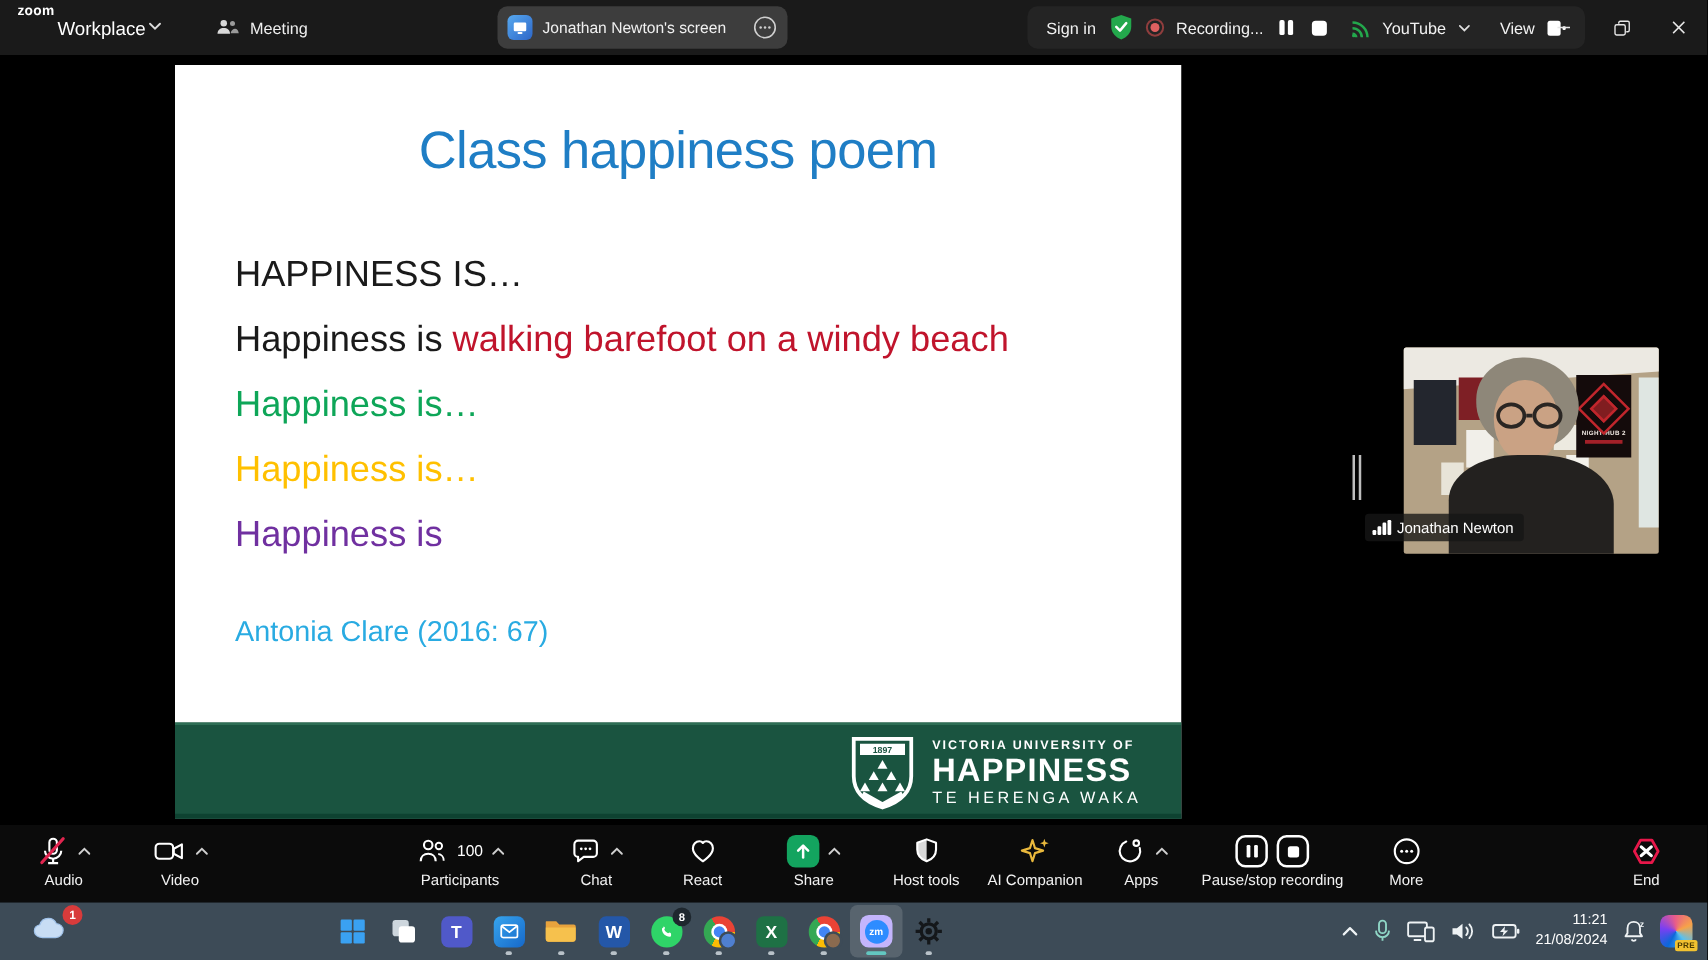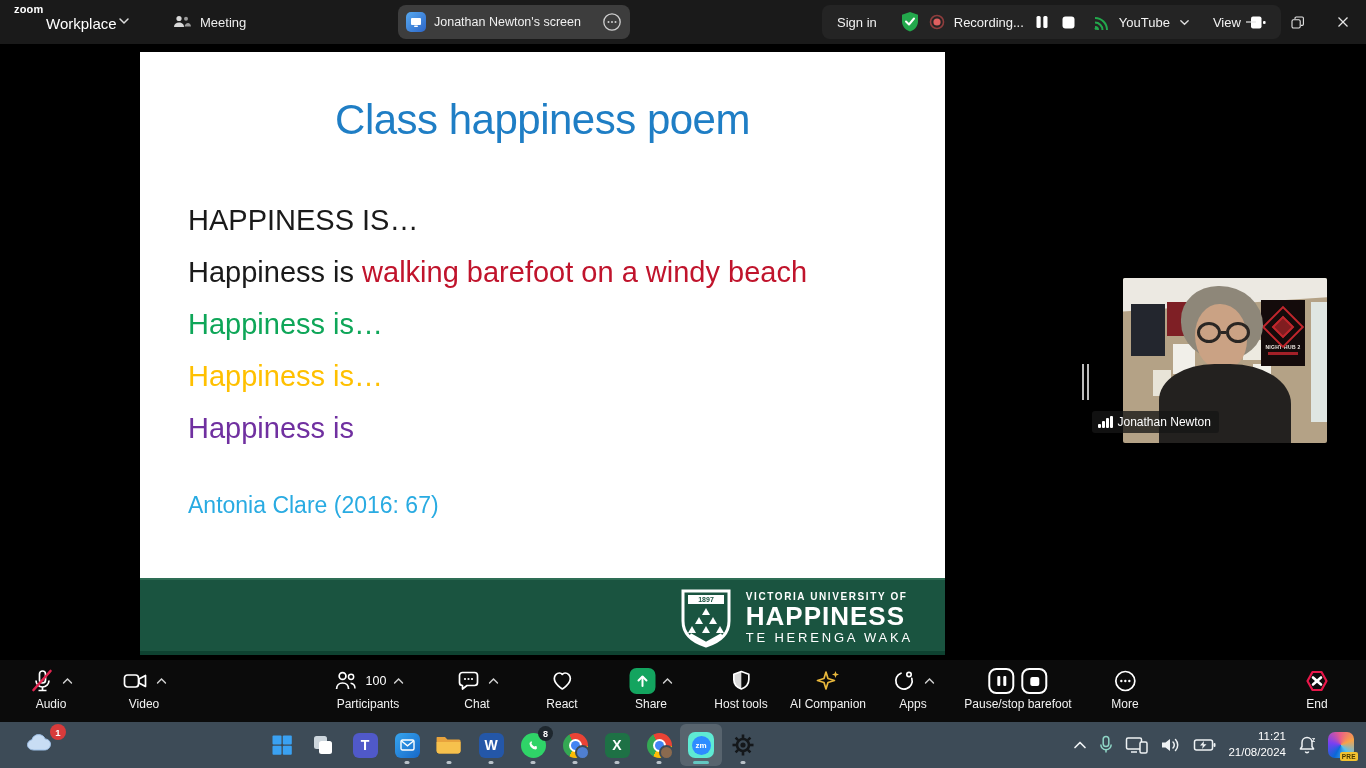--- a/index.html
+++ b/index.html
@@ -13,21 +13,21 @@
   .titlebar{position:absolute;left:0;top:0;width:1366px;height:44px;background:#1a1a1a;}
   .brand{position:absolute;left:14px;top:4px;color:#fff;line-height:1.05;}
   .brand .b-small{font-size:11px;font-weight:700;letter-spacing:.2px;}
   .brand .b-large{font-size:15px;font-weight:400;margin-left:32px;}
   .brand-chev{position:absolute;left:118px;top:15px;}
   .meeting-tab{position:absolute;left:162px;top:8px;height:28px;display:flex;align-items:center;gap:8px;color:#eee;font-size:13px;padding:0 10px;border-radius:6px;}
   .share-pill{position:absolute;left:398px;top:5px;width:232px;height:34px;background:#3d3d3d;border-radius:8px;display:flex;align-items:center;gap:8px;padding:0 8px;box-sizing:border-box;}
   .share-pill .scr-ico{width:20px;height:20px;border-radius:5px;background:linear-gradient(135deg,#57a9ef,#2d66c8);display:flex;align-items:center;justify-content:center;}
   .share-pill .label{color:#f0f0f0;font-size:12.5px;white-space:nowrap;flex:1;}
   .tb-group{position:absolute;left:822px;top:5px;height:34px;background:#242424;border-radius:8px;display:flex;align-items:center;gap:9px;padding:0 15px;}
-  .tb-group .signin{color:#f2f2f2;font-size:13px;margin-right:14px;}
+  .tb-group .signin{color:#f2f2f2;font-size:13px;margin-right:1px;}
   .tb-group .ytext{color:#f2f2f2;font-size:13px;}
   .tb-group .vtext{color:#f2f2f2;font-size:13px;margin-left:14px;}
   .recording-txt{color:#f2f2f2;font-size:13px;}
   .win-controls{position:absolute;right:0;top:0;height:44px;display:flex;align-items:center;}
   .win-btn{width:46px;height:44px;display:flex;align-items:center;justify-content:center;}
   
   .stage{position:absolute;left:0;top:44px;width:1366px;height:616px;background:#000;}
   .slide{position:absolute;left:140px;top:8px;width:805px;height:603px;background:#fff;}
   .slide-title{margin:44px 0 0 0;text-align:center;font-size:42px;font-weight:400;letter-spacing:-.5px;color:var(--slide-title-blue,#1f7ec5);}
   .slide-lines{margin:50px 0 0 48px;}
@@ -92,21 +92,21 @@
   .search-pill .stext{font-size:13.5px;color:#4a4a4a;flex:1;}
   .run-dot{position:absolute;bottom:2px;left:50%;transform:translateX(-50%);width:5px;height:3px;border-radius:2px;background:#b9c2c9;}
   .tile.active{background:rgba(255,255,255,.14);}
   .tile.active .run-dot{width:16px;background:#63c7c1;}
   .app-sq{width:25px;height:25px;border-radius:6px;display:flex;align-items:center;justify-content:center;color:#fff;font-weight:700;font-size:14px;}
   .wa-circle{width:25px;height:25px;border-radius:50%;background:#2fd468;display:flex;align-items:center;justify-content:center;position:relative;}
   .chrome-ball{width:25px;height:25px;border-radius:50%;background:conic-gradient(from -30deg,#ea4335 0 120deg,#fbbc05 120deg 240deg,#34a853 240deg 360deg);position:relative;}
   .chrome-ball::before{content:"";position:absolute;left:6px;top:6px;width:13px;height:13px;border-radius:50%;background:#fff;}
   .chrome-ball::after{content:"";position:absolute;left:8px;top:8px;width:9px;height:9px;border-radius:50%;background:#4285f4;}
   .av-dot{position:absolute;right:-2px;bottom:-2px;width:11px;height:11px;border-radius:50%;border:2px solid #3d4b57;z-index:2;}
-  .zoom-tile-bg{width:26px;height:26px;border-radius:7px;background:#5eead4;display:flex;align-items:center;justify-content:center;}
+  .zoom-tile-bg{width:26px;height:26px;border-radius:7px;background:#c4b5fd;display:flex;align-items:center;justify-content:center;}
   .zoom-circ{width:19px;height:19px;border-radius:50%;background:#2d8cff;display:flex;align-items:center;justify-content:center;color:#fff;font-size:8px;font-weight:700;}
   .copilot-tile{width:26px;height:26px;border-radius:7px;background:conic-gradient(from 210deg,#0b68d8,#7a3ff2,#e85c8a,#f7a348,#58c1f0,#0b68d8);position:relative;}
   .copilot-badge{position:absolute;right:-4px;bottom:-3px;background:#f2c230;color:#4a3a00;font-size:6.5px;font-weight:700;padding:1px 2px;border-radius:2px;letter-spacing:.3px;}
   .tray{position:absolute;right:12px;top:0;height:46px;display:flex;align-items:center;gap:11px;}
   .clock{color:#fff;font-size:11.5px;line-height:1.35;text-align:right;}
 </style>
 </head>
 <body>
 
 <header class="titlebar">
@@ -419,21 +419,21 @@
       <span class="rec-btn">
           <span class="pause-bars">
             <i></i>
             <i></i>
           </span>
         </span>
       <span class="rec-btn">
           <span class="stop-sq"></span>
         </span>
     </div>
-    <span class="tlabel">Pause/stop barefoot</span>
+    <span class="tlabel">Pause/stop recording</span>
   </div>
 
   <div class="tbtn" style="left:1125px">
     <div class="ticon-row">
       <svg width="26" height="26" viewBox="0 0 26 26">
         <circle cx="13" cy="13" r="9.5" fill="none" stroke="#fff" stroke-width="1.7"></circle>
         <circle cx="9" cy="13" r="1.2" fill="#fff"></circle>
           <circle cx="13" cy="13" r="1.2" fill="#fff"></circle>
           <circle cx="17" cy="13" r="1.2" fill="#fff"></circle>
       </svg>

